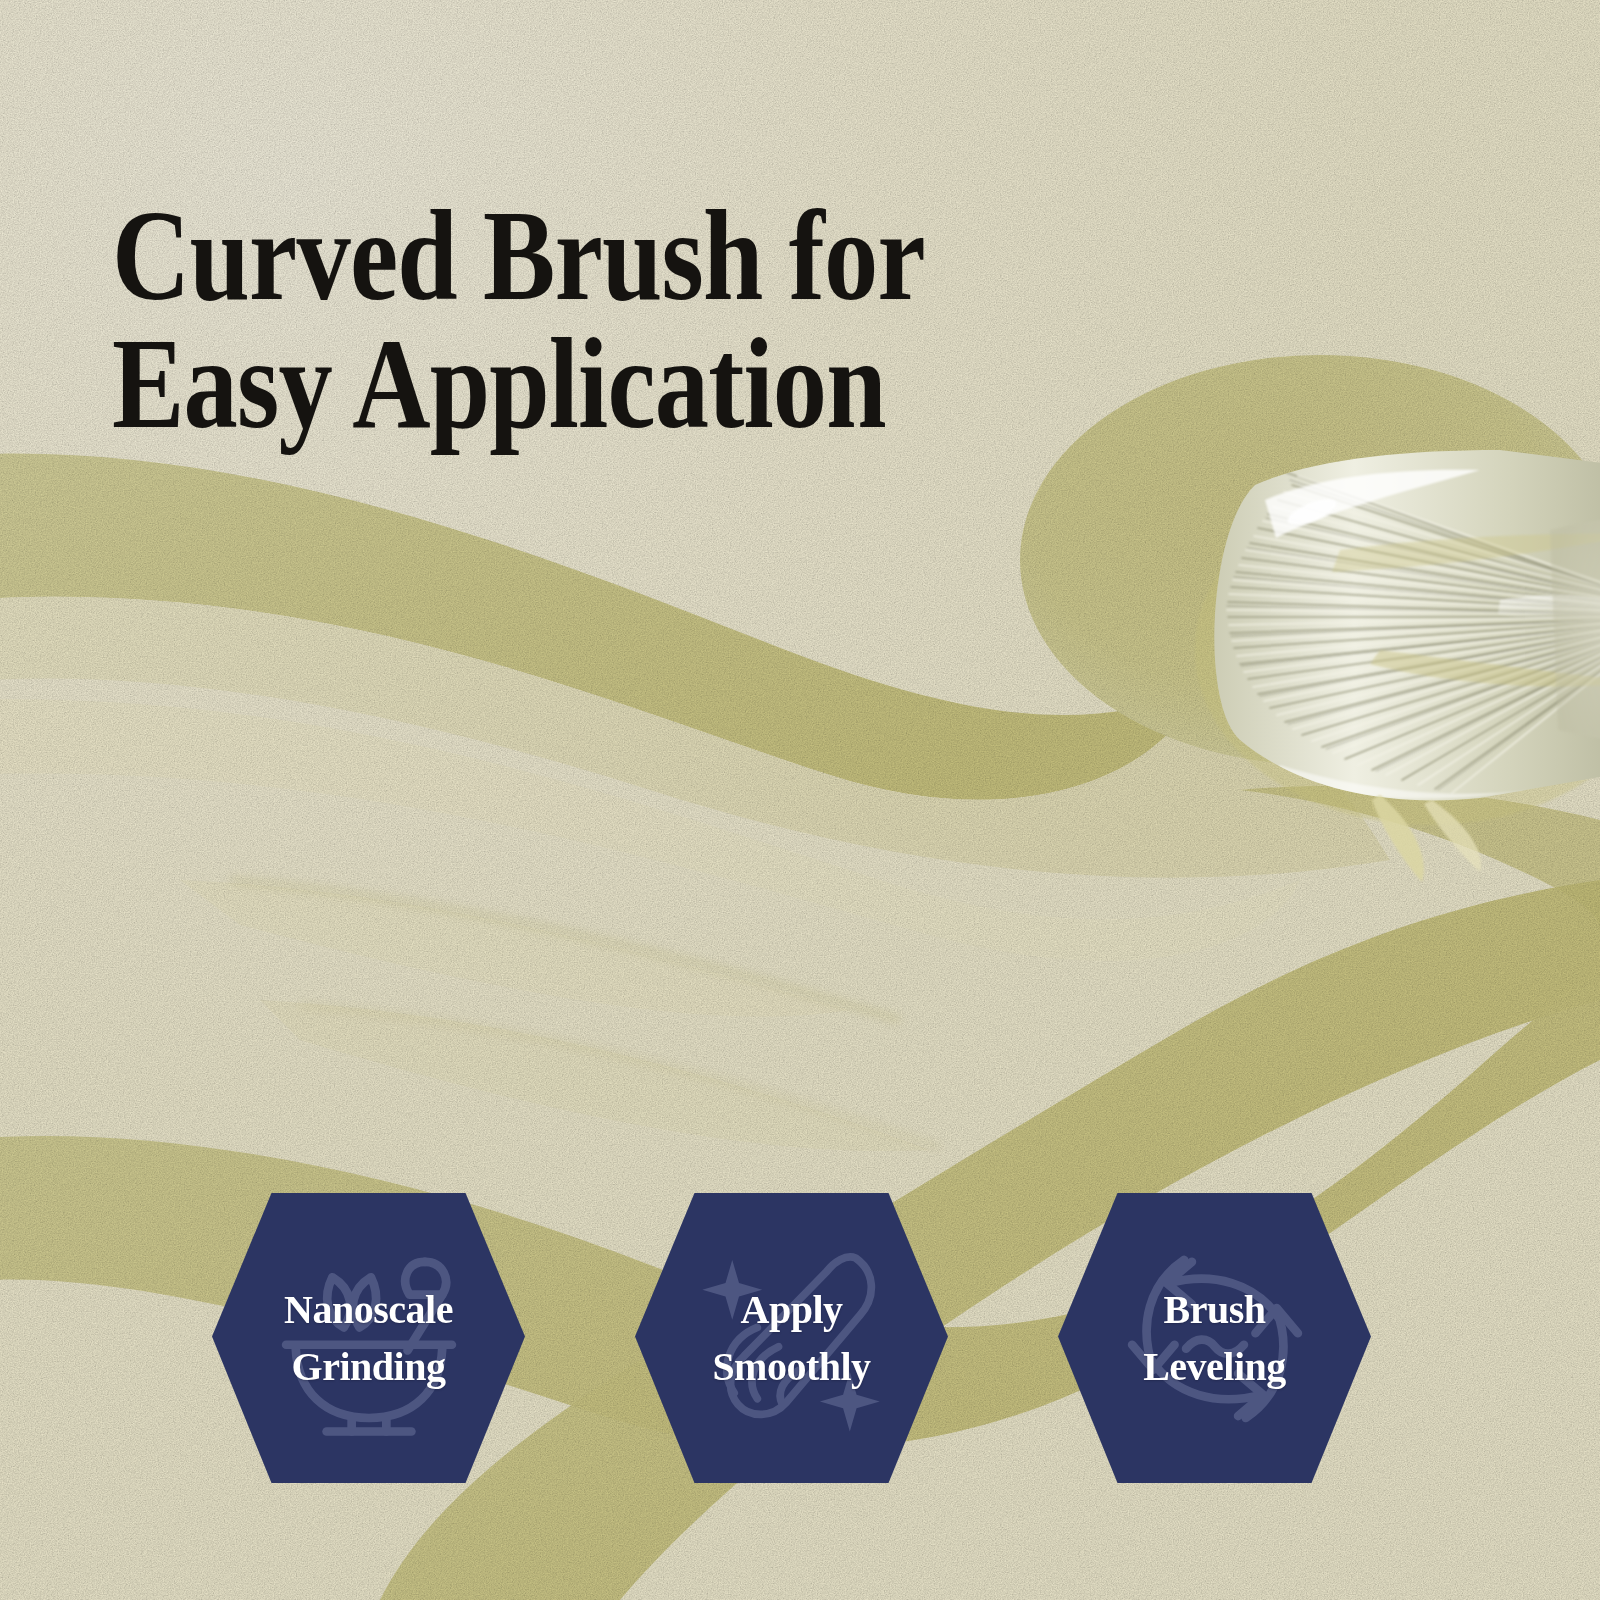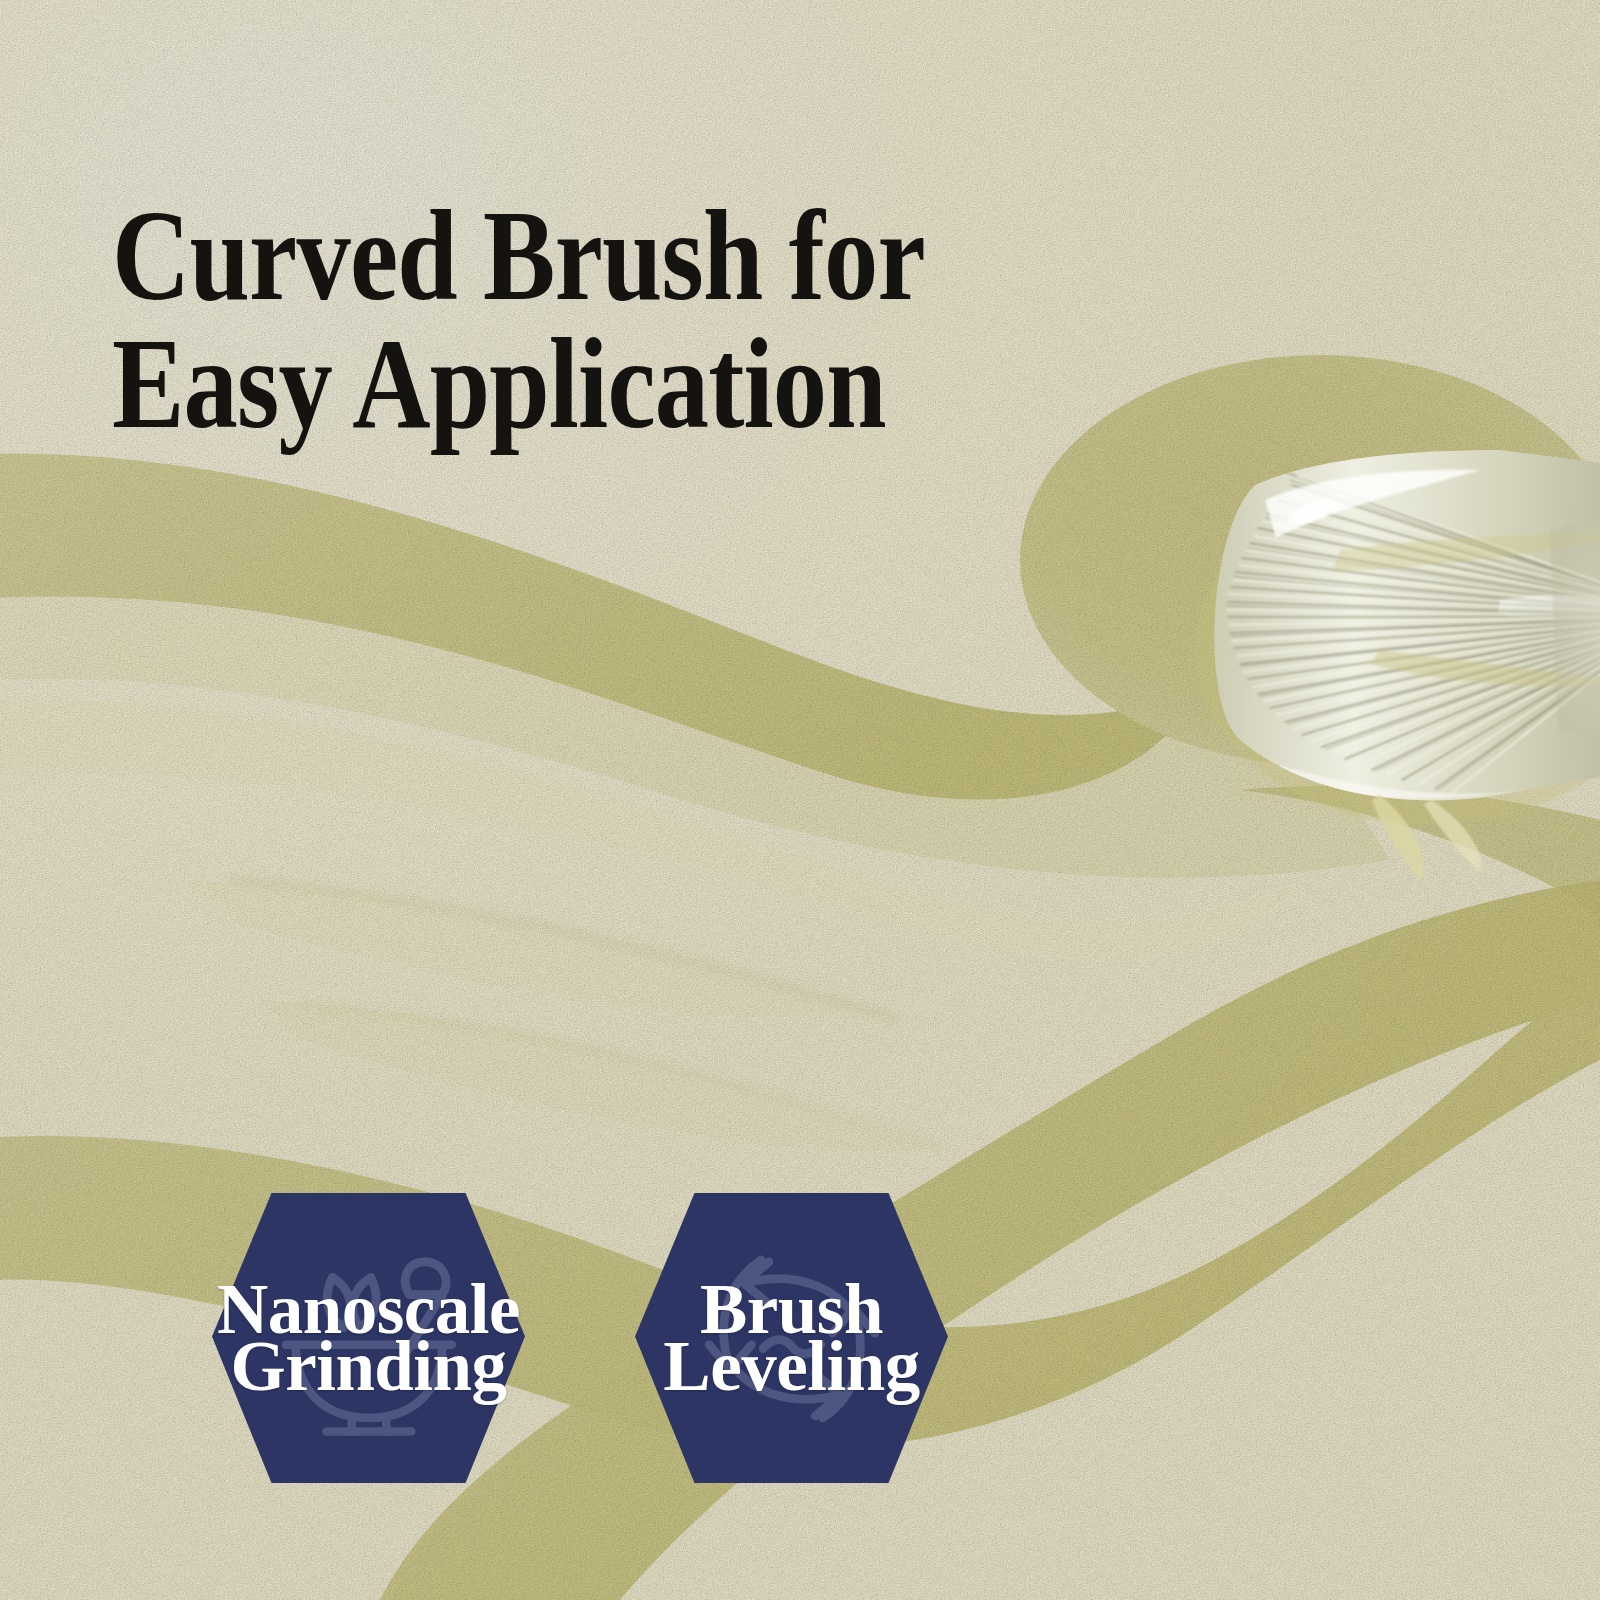--- a/index.html
+++ b/index.html
@@ -117,21 +117,21 @@
   .badge-label {
     position: absolute;
     left: 0;
     right: 0;
     top: 50%;
     transform: translateY(-50%);
     text-align: center;
     color: #ffffff;
     font-family: "Liberation Serif", "DejaVu Serif", serif;
     font-weight: 700;
-    font-size: 71px;
+    font-size: 40px;
     line-height: 57px;
     letter-spacing: -.5px;
     white-space: pre-line;
     text-shadow: 0 1px 2px rgba(20,24,50,.35);
   }
 </style>
 </head>
 <body>
 
 <div id="canvas">
@@ -393,20 +393,44 @@
 
             <path d="M 92,200 L 92,212 M 128,200 L 128,212"></path>
             <path d="M 66,212 L 154,212"></path>
           </g>
         </svg>
       </div>
       <div class="badge-label">Nanoscale
 Grinding</div>
     </div>
 
+    <div class="badge">
+      <div class="badge-shape"></div>
+      <div class="badge-icon">
+        <svg viewBox="0 0 220 230" aria-hidden="true">
+          <g fill="none" stroke="#8D96BD" stroke-width="8" stroke-linecap="round" stroke-linejoin="round">
+
+            <path d="M 176,32 C 196,46 198,72 180,92 L 104,182 C 90,198 66,198 54,184
+                     C 42,170 44,148 60,134 L 146,46 C 154,36 166,28 176,32 Z"></path>
+
+            <path d="M 74,104 C 44,116 34,148 50,172"></path>
+            <path d="M 96,124 C 70,136 62,160 74,178"></path>
+            <path d="M 118,148 C 100,158 94,172 100,184"></path>
+          </g>
+          <g fill="#8D96BD">
+
+            <path d="M 48,34 L 55,58 L 79,65 L 55,72 L 48,96 L 41,72 L 17,65 L 41,58 Z"></path>
+
+            <path d="M 170,150 L 177,174 L 201,181 L 177,188 L 170,212 L 163,188 L 139,181 L 163,174 Z"></path>
+          </g>
+        </svg>
+      </div>
+      <div class="badge-label">Apply
+Smoothly</div>
+    </div>
 
     <div class="badge">
       <div class="badge-shape"></div>
       <div class="badge-icon">
         <svg viewBox="0 0 220 230" aria-hidden="true">
           <g fill="none" stroke="#8D96BD" stroke-width="9" stroke-linecap="round" stroke-linejoin="round">
 
             <path d="M 86,36 L 60,58 L 86,80"></path>
             <path d="M 62,58 C 108,46 152,58 176,94"></path>
 

